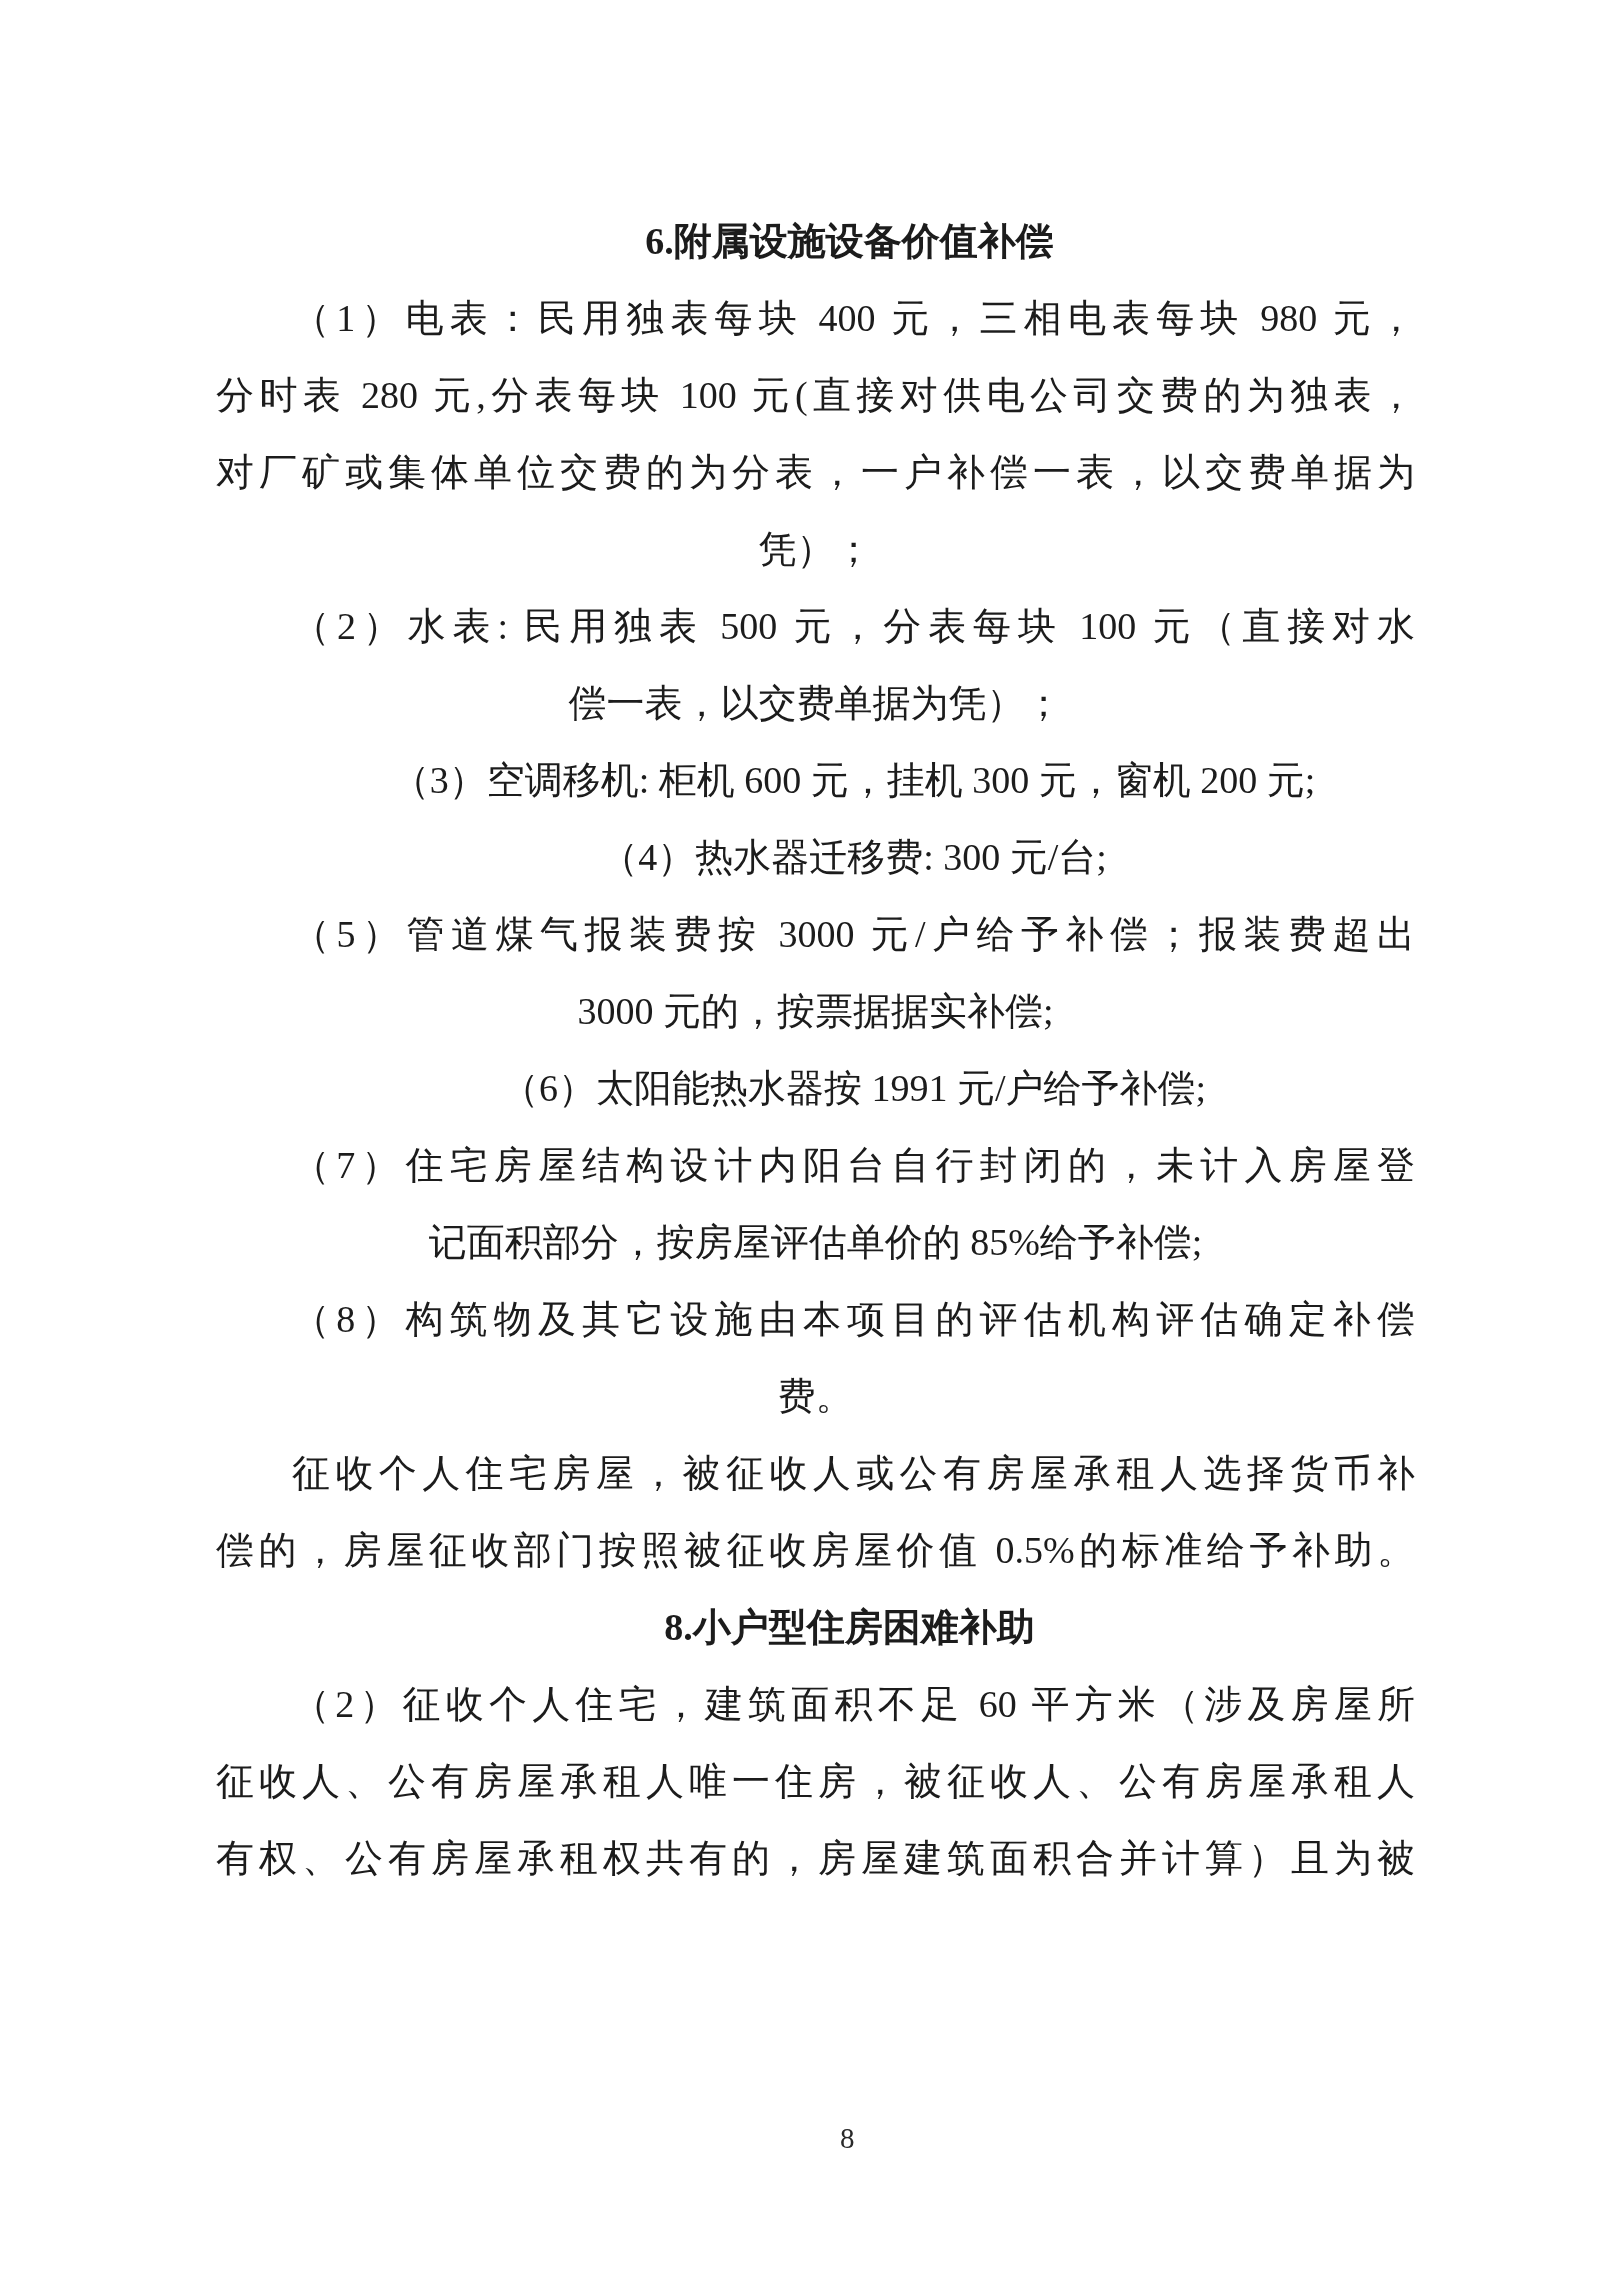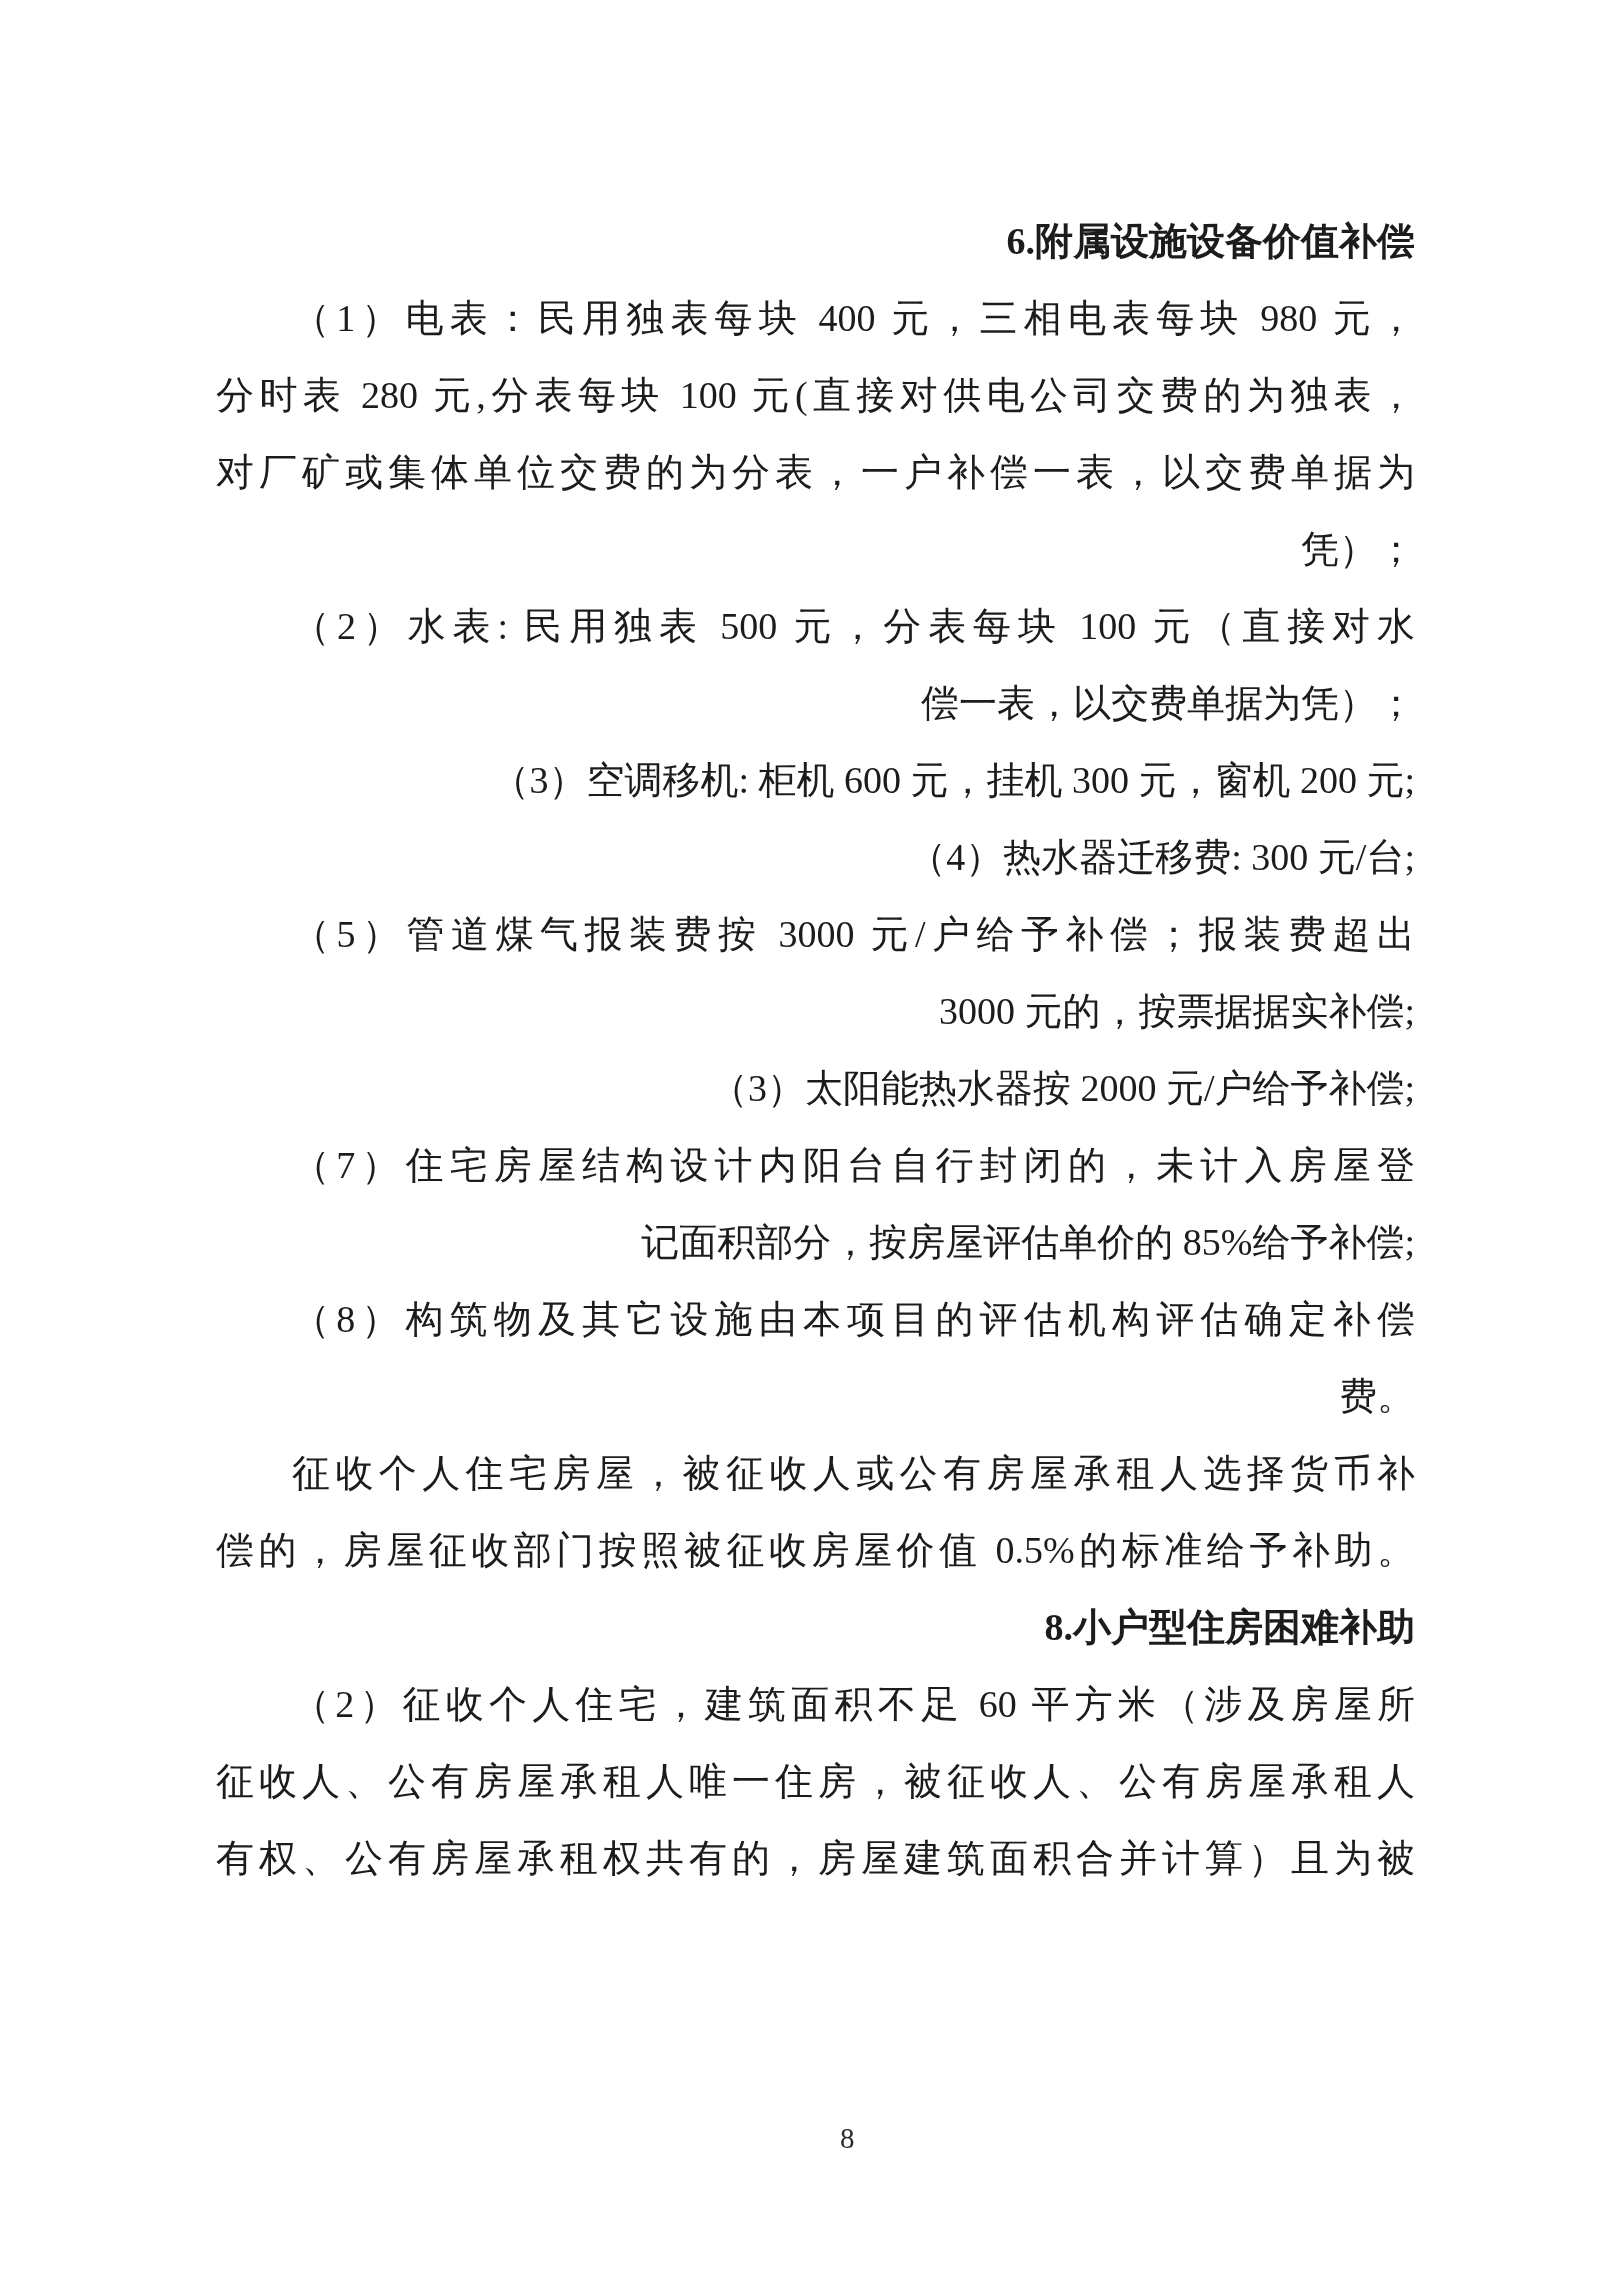--- a/index.html
+++ b/index.html
@@ -21,21 +21,21 @@
     left: 216px;
     top: 203px;
     width: 1199px;
   }
   .line {
     margin: 0;
     padding: 0;
     height: 77px;
     line-height: 77px;
     font-size: 38px;
-    text-align: right;
+    text-align: center;
     white-space: normal;
   }
   .indent {
     text-indent: 76px;
   }
   .heading {
     font-weight: bold;
     text-indent: 68px;
   }
   .justify {
@@ -61,21 +61,21 @@
     <p class="line indent justify">（1）电表：民用独表每块 400 元，三相电表每块 980 元，</p>
     <p class="line justify">分时表 280 元,分表每块 100 元(直接对供电公司交费的为独表，</p>
     <p class="line justify">对厂矿或集体单位交费的为分表，一户补偿一表，以交费单据为</p>
     <p class="line">凭）；</p>
     <p class="line indent justify">（2）水表: 民用独表 500 元，分表每块 100 元（直接对水</p>
     <p class="line">偿一表，以交费单据为凭）；</p>
     <p class="line indent">（3）空调移机: 柜机 600 元，挂机 300 元，窗机 200 元;</p>
     <p class="line indent">（4）热水器迁移费: 300 元/台;</p>
     <p class="line indent justify">（5）管道煤气报装费按 3000 元/户给予补偿；报装费超出</p>
     <p class="line">3000 元的，按票据据实补偿;</p>
-    <p class="line indent">（3）太阳能热水器按 2000 元/户给予补偿;</p>
+    <p class="line indent">（6）太阳能热水器按 1991 元/户给予补偿;</p>
     <p class="line indent justify">（7）住宅房屋结构设计内阳台自行封闭的，未计入房屋登</p>
     <p class="line">记面积部分，按房屋评估单价的 85%给予补偿;</p>
     <p class="line indent justify">（8）构筑物及其它设施由本项目的评估机构评估确定补偿</p>
     <p class="line">费。</p>
     <p class="line indent justify">征收个人住宅房屋，被征收人或公有房屋承租人选择货币补</p>
     <p class="line justify">偿的，房屋征收部门按照被征收房屋价值 0.5%的标准给予补助。</p>
     <p class="line heading">8.小户型住房困难补助</p>
     <p class="line indent justify">（2）征收个人住宅，建筑面积不足 60 平方米（涉及房屋所</p>
     <p class="line justify">征收人、公有房屋承租人唯一住房，被征收人、公有房屋承租人</p>
     <p class="line justify">有权、公有房屋承租权共有的，房屋建筑面积合并计算）且为被</p>

